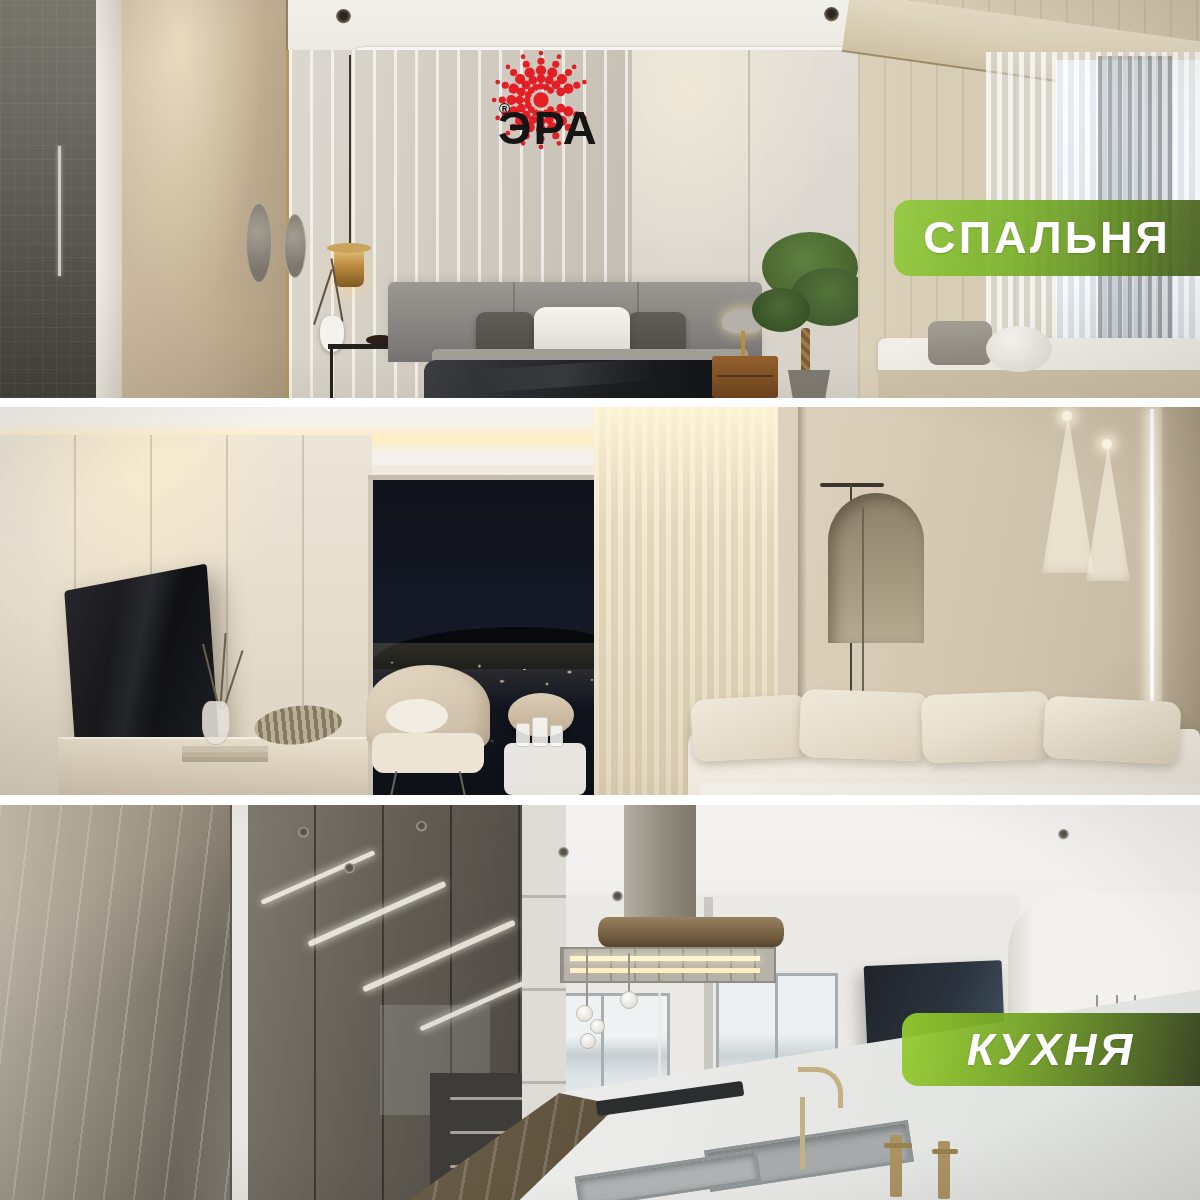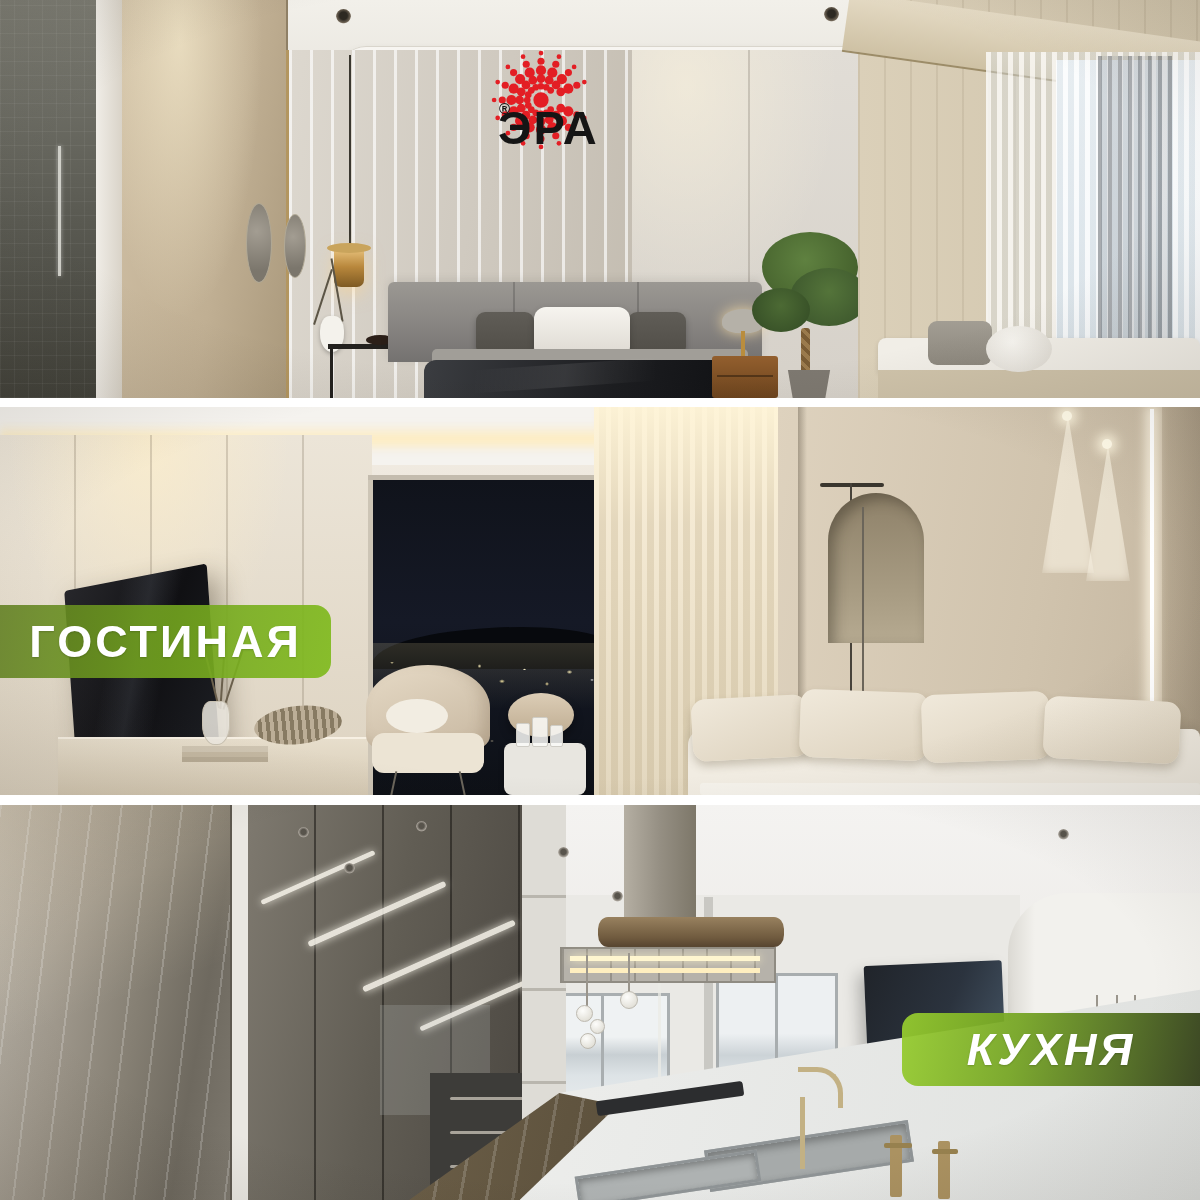--- a/index.html
+++ b/index.html
@@ -381,20 +381,23 @@
           <circle cx="26.8" cy="11.1" r="5"></circle>
           <circle cx="35.1" cy="14.5" r="3.5"></circle>
           <circle cx="42.5" cy="17.6" r="2.3"></circle>
         </svg>
       <div class="logo-text-wrap">
         <span class="logo-text">ЭРА</span>
         <span class="logo-r">®</span>
       </div>
     </header>
 
+    <div class="badge badge-spalnya">
+      <span class="blabel">СПАЛЬНЯ</span>
+    </div>
   </section>
 
   <div class="divider div1"></div>
 
   <section class="sec-liv">
     <div class="l-ceiling"></div>
     <div class="l-cove"></div>
     <div class="l-cove2"></div>
     <div class="l-cabinets"></div>
     <div class="l-tv"></div>
@@ -439,23 +442,20 @@
     <div class="l-led"></div>
     <div class="l-redge"></div>
     <div class="l-sofa"></div>
     <div class="l-cushion" style="left:692px;top:290px;width:116px;height:62px;transform:rotate(-3deg)"></div>
     <div class="l-cushion" style="left:800px;top:284px;width:128px;height:68px;transform:rotate(2deg)"></div>
     <div class="l-cushion" style="left:922px;top:286px;width:128px;height:68px;transform:rotate(-2deg)"></div>
     <div class="l-cushion" style="left:1044px;top:292px;width:136px;height:62px;transform:rotate(3deg)"></div>
     <div class="l-coffee"></div>
     <div class="vignette"></div>
 
-    <div class="badge badge-gostinaya">
-      <span class="blabel">ГОСТИНАЯ</span>
-    </div>
   </section>
 
   <div class="divider div2"></div>
 
   <section class="sec-kit">
     <div class="k-ceilshade"></div>
     <div class="k-backwall"></div>
     <div class="k-winback"></div>
     <div class="k-bench"></div>
     <div class="k-gline"></div>

